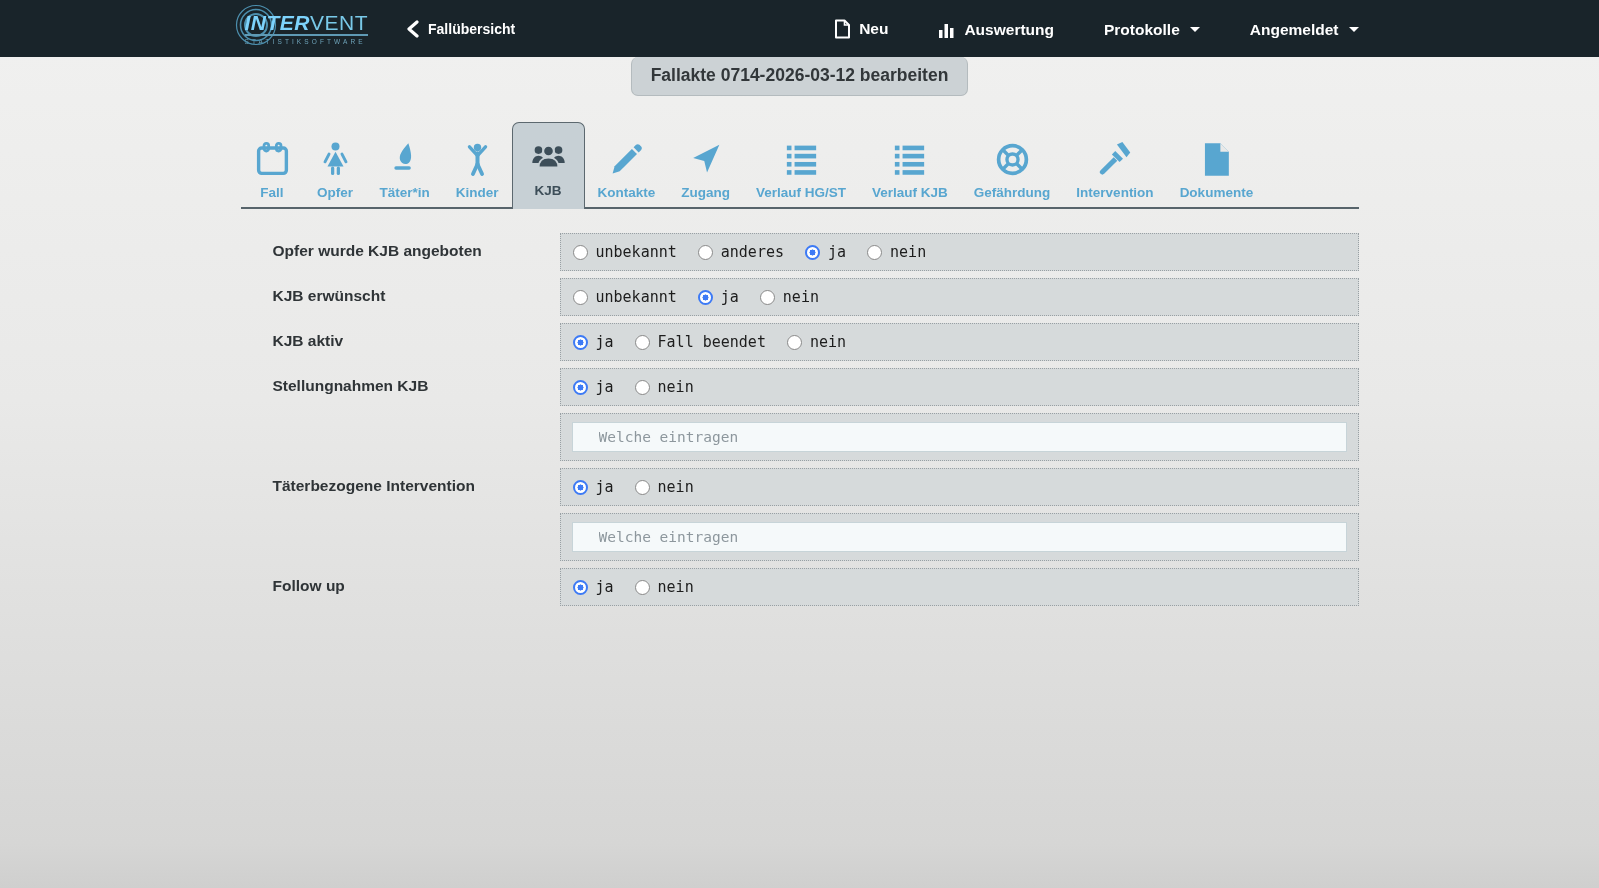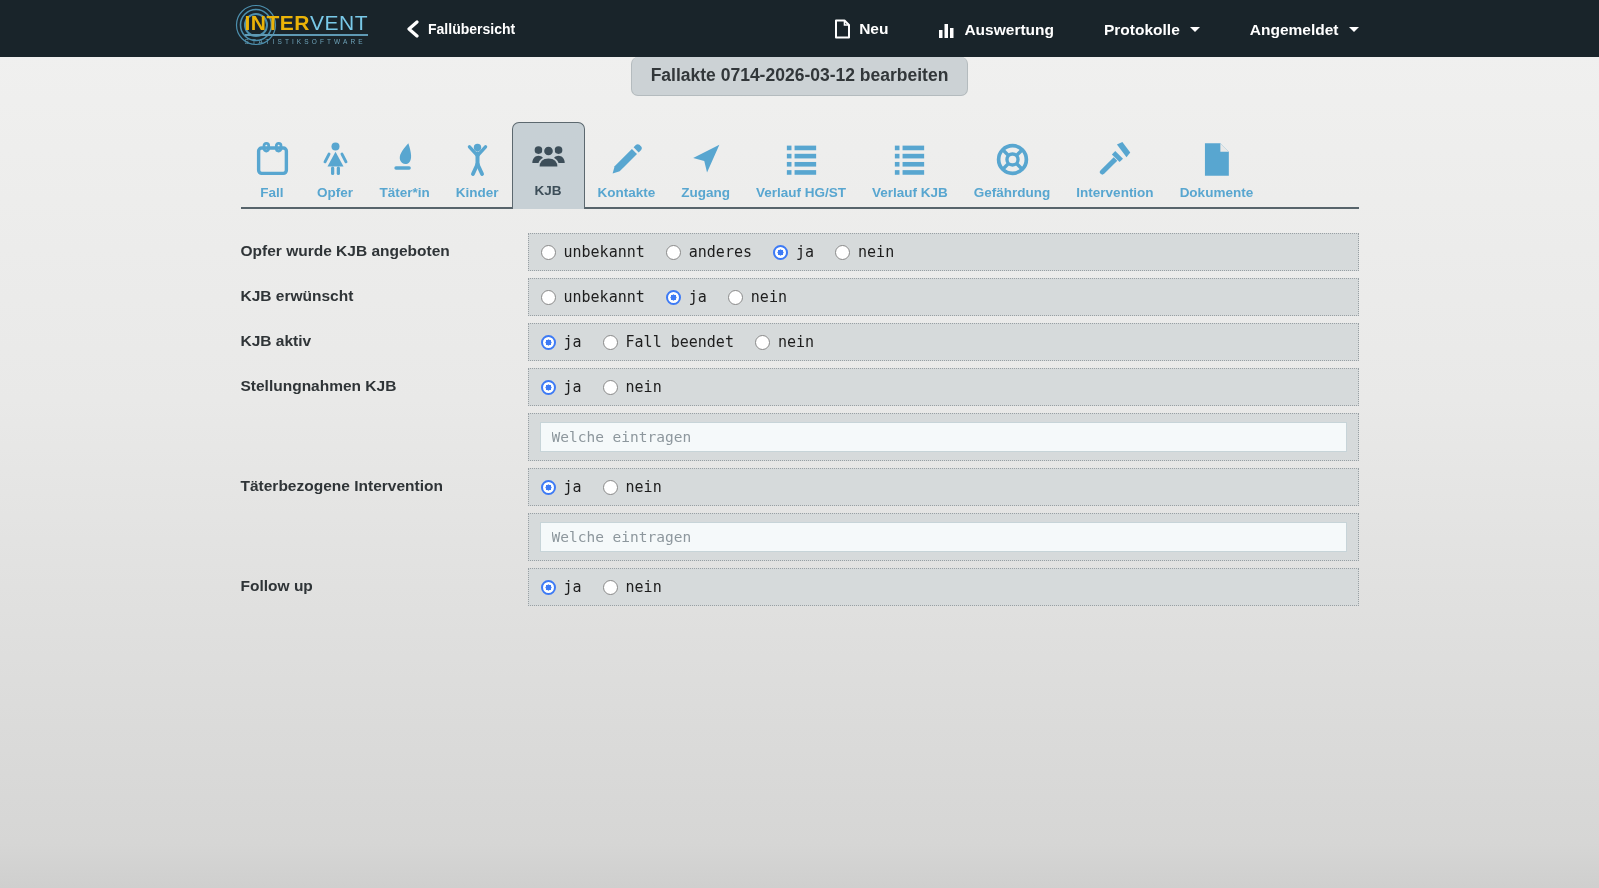--- a/index.html
+++ b/index.html
@@ -14,21 +14,21 @@
 
   
   .navbar { height: 57px; background: #19242a; }
   .navbar .container { display: flex; align-items: center; justify-content: space-between; height: 100%; }
   .nav-left { display: flex; align-items: center; gap: 38px; }
   .brand { position: relative; display: flex; flex-direction: column; padding-left: 4px; cursor: pointer; }
   .brand-rings { position: absolute; left: -6px; top: -9px; width: 42px; height: 42px; }
   .brand-rings circle { fill: none; stroke: #4c8fae; }
   .brand-text { font-size: 21px; font-weight: 700; letter-spacing: 0.5px; line-height: 20px;
                 border-bottom: 2px solid #5f9ab5; padding-bottom: 1px; position: relative; z-index: 1; }
-  .brand-text .p1 { color: #eab308; }
+  .brand-text .p1 { color: #7dd3fc; font-style: italic; }
   .brand-text .p2 { color: #79c9e8; font-weight: 400; }
   .brand-sub { font-size: 6.5px; letter-spacing: 3.1px; color: #6ea3b9; margin-top: 2px; white-space: nowrap; }
   .back-link { display: flex; align-items: center; gap: 9px; color: #fff; font-size: 14px; font-weight: 700; cursor: pointer; text-decoration: none; }
   .nav-right { display: flex; align-items: flex-end; gap: 50px; }
   .nav-item { display: flex; align-items: center; gap: 8px; color: #fff; font-size: 15.5px; font-weight: 700; cursor: pointer; text-decoration: none; }
   .caret { width: 0; height: 0; border-left: 5px solid transparent; border-right: 5px solid transparent; border-top: 5px solid #fff; margin-left: 2px; }
   .nav-icon { display: inline-flex; }
 
   
   .title-row { display: flex; justify-content: center; }
@@ -47,21 +47,21 @@
     text-decoration: none; cursor: pointer; white-space: nowrap; position: relative; z-index: 1;
   }
   .tab svg { width: 37px; height: 37px; }
   .tab.active {
     background: #c7d0d5; border: 1px solid #5c686f; border-bottom: none;
     border-radius: 7px 7px 0 0; color: #3d4e59; padding: 16px 17px 11px;
     z-index: 2;
   }
 
   
-  .form { margin-top: 24px; }
+  .form { margin-top: 24px; margin-left: 32px; }
   .form-row { display: grid; grid-template-columns: 287px 1fr; margin-bottom: 7px; }
   .form-label { font-size: 15.5px; font-weight: 700; color: #2f3437; padding-top: 9px; }
   .control-box {
     border: 1px dotted #99a0a4; background: #d6dadb;
     min-height: 38px; display: flex; align-items: center;
     padding: 4px 12px; gap: 21px;
     font-family: "DejaVu Sans Mono", monospace; font-size: 15px; color: #1d1d1d;
   }
   .radio-option { display: flex; align-items: center; gap: 8px; cursor: pointer; }
   input[type="radio"] {
@@ -69,21 +69,21 @@
     width: 15px; height: 15px; border-radius: 50%;
     border: 1px solid #898989; background: #fff; margin: 0; cursor: pointer;
   }
   input[type="radio"]:checked {
     border: 2px solid #3d7af5;
     background: radial-gradient(circle closest-side, #3d7af5 52%, #fff 58%);
   }
   .input-box { border: 1px dotted #99a0a4; background: #d6dadb; padding: 8px 11px; min-height: 46px; }
   .text-input {
     width: 100%; height: 30px; background: #f5f9fa; border: 1px solid #c7d4d8;
-    padding: 0 11px; font-family: "DejaVu Sans Mono", monospace; font-size: 14.5px; color: #333;
+    padding: 0 26px; font-family: "DejaVu Sans Mono", monospace; font-size: 14.5px; color: #333;
     outline: none;
   }
   .text-input::placeholder { color: #8d979d; }
 </style>
 </head>
 <body>
 
 <div class="navbar">
   <div class="container">
     <div class="nav-left">

